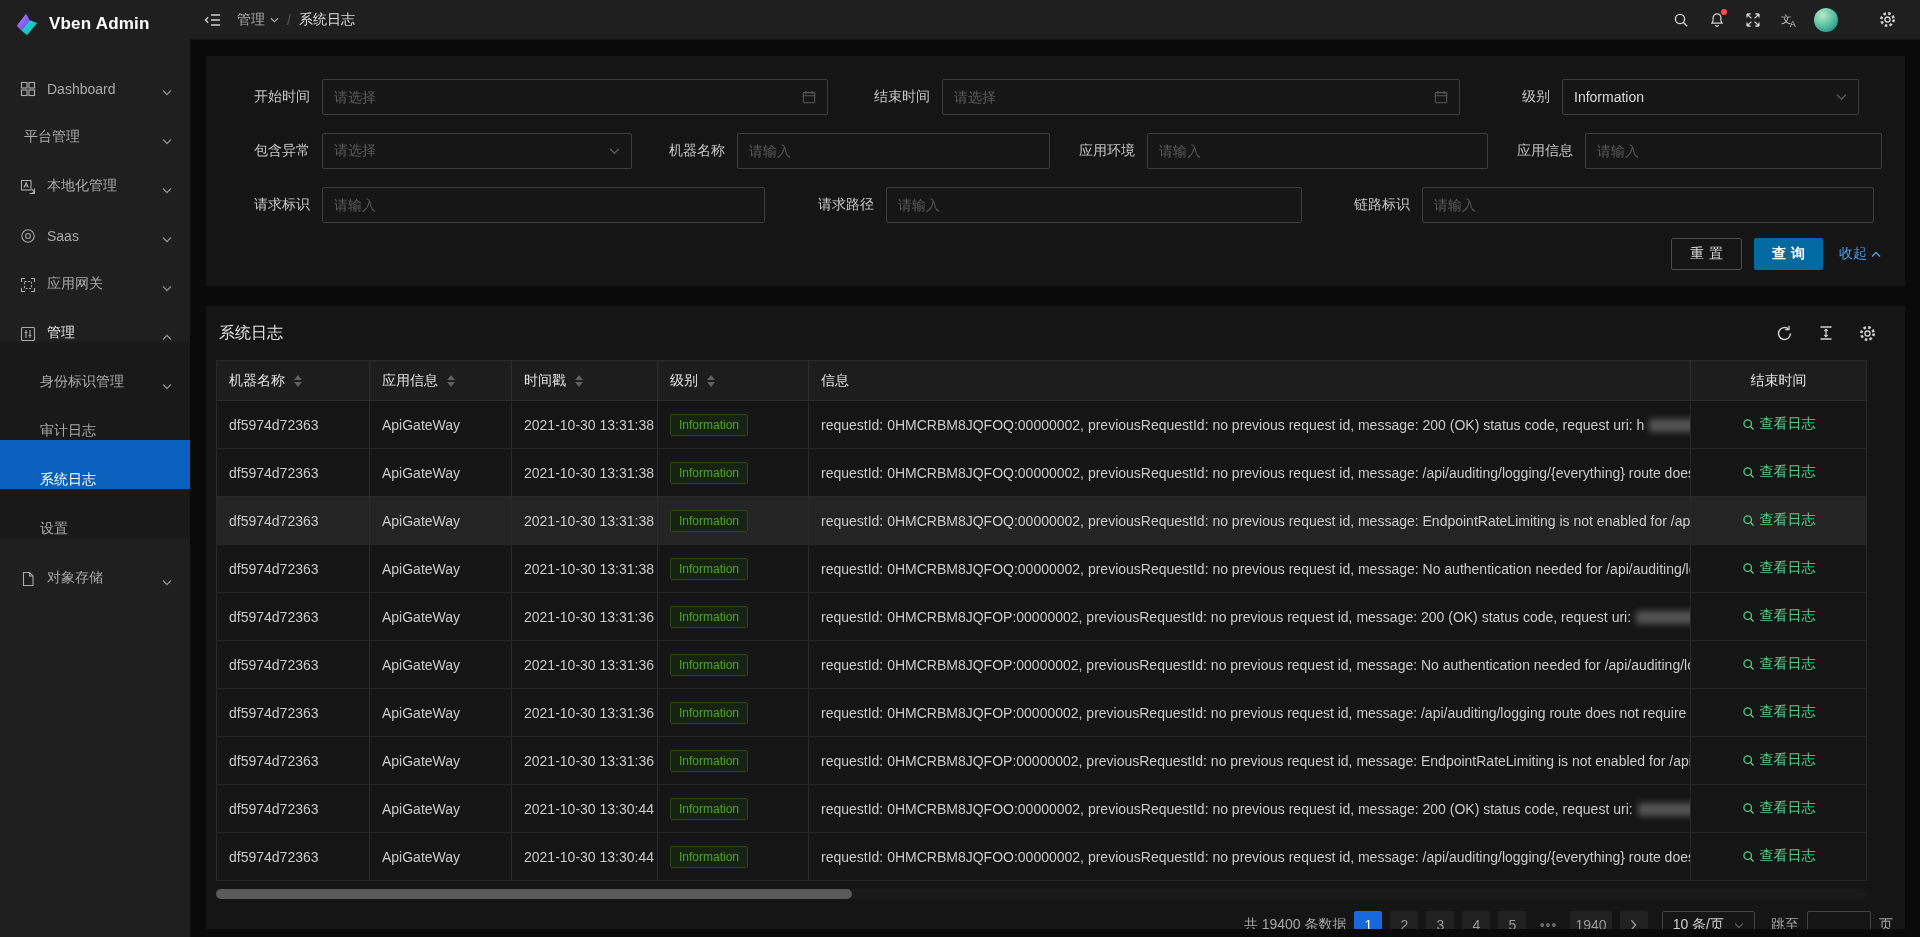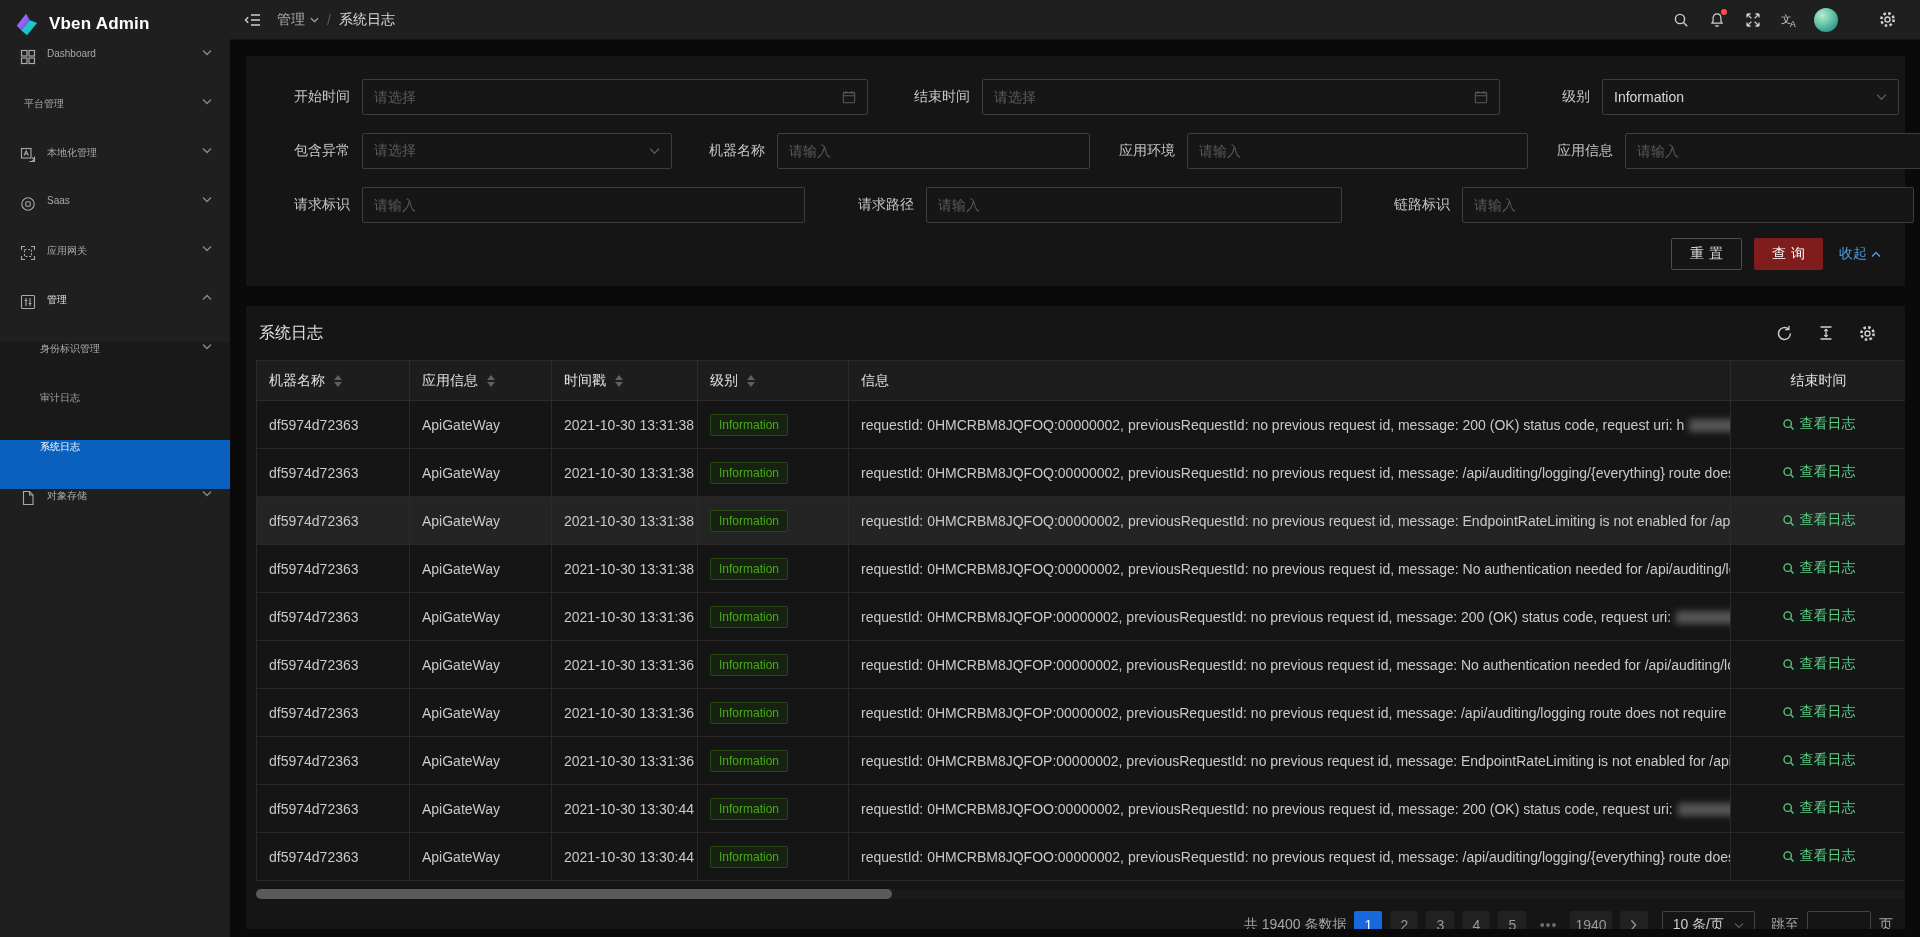--- a/index.html
+++ b/index.html
@@ -1,25 +1,25 @@
 <!DOCTYPE html>
 <html><head>
 <meta charset="utf-8">
 <style>
   * { box-sizing: border-box; margin: 0; padding: 0; }
   html, body { width: 1920px; height: 937px; overflow: hidden; }
   body { font-family: "Liberation Sans", "DejaVu Sans", sans-serif; background: #0a0a0a; font-size: 14px; }
   .app { display: flex; width: 100%; height: 100%; }
 
   
-  .sidebar { width: 230px; flex: none; background: #1f1f1f; color: #a9a9a9; display: flex; flex-direction: column; }
+  .sidebar { width: 190px; flex: none; background: #1f1f1f; color: #a9a9a9; display: flex; flex-direction: column; }
   .logo { height: 48px; display: flex; align-items: center; padding-left: 14px; gap: 9px; flex: none; }
   .logo-title { color: #ffffff; font-size: 17px; font-weight: bold; letter-spacing: .2px; }
   .menu { flex: 1; overflow: hidden; }
-  .menu-item { height: 49px; display: flex; align-items: flex-start; padding: 0 18px 0 20px; cursor: pointer; font-size: 10px; }
+  .menu-item { height: 49px; display: flex; align-items: flex-end; padding: 0 18px 0 20px; cursor: pointer; font-size: 14px; }
   .menu-item .mi-icon { width: 17px; height: 17px; margin-right: 10px; display: flex; align-items: center; color: #a9a9a9; flex: none; }
   .menu-item.no-icon { padding-left: 24px; gap: 30px; }
   .menu-item .chev { margin-left: auto; color: #8a8a8a; display: flex; }
   .menu-item .chev.up svg { transform: rotate(180deg); }
   .menu-item.parent-open { color: #e3e3e3; }
   .submenu { background: #191919; }
   .submenu .menu-item { padding-left: 40px; }
   .submenu .menu-item.active { background: #0960bd; color: #ffffff; }
 
   
@@ -46,21 +46,21 @@
   .lbl { width: 80px; flex: none; text-align: right; margin-right: 12px; color: #c6c6c6; }
   .ctrl { height: 36px; background: #161616; border: 1px solid #3d3d3d; border-radius: 2px; display: flex; align-items: center; padding: 0 11px; color: #d9d9d9; }
   .bare { flex: 1; min-width: 0; background: transparent; border: none; outline: none; color: #d9d9d9; font-size: 14px; font-family: inherit; }
   .bare::placeholder { color: #5a5a5a; }
   .ctrl .suffix-icon { color: #5a5a5a; display: flex; margin-left: 8px; flex: none; }
   .select { justify-content: space-between; cursor: pointer; }
   .select .ph { color: #5a5a5a; }
   .f-actions { display: flex; justify-content: flex-end; align-items: center; gap: 12px; margin-top: 10px; }
   .btn { height: 32px; padding: 0 13px 0 18px; border-radius: 2px; display: flex; align-items: center; cursor: pointer; font-size: 14px; letter-spacing: 5px; border: none; font-family: inherit; }
   .btn-ghost { background: transparent; border: 1px solid #4d4d4d; color: #d9d9d9; }
-  .btn-primary { background: #7f1d1d; color: #ffffff; }
+  .btn-primary { background: #0369a1; color: #ffffff; font-weight: bold; }
   .collapse-link { color: #4f9eea; display: flex; align-items: center; gap: 4px; cursor: pointer; margin-left: 4px; font-family: Liberation Serif, serif; }
 
   
   .table-panel { flex: 1; min-height: 0; margin-top: 20px; background: #151515; padding: 0 10px 10px; display: flex; flex-direction: column; overflow: hidden; }
   .panel-head { height: 54px; flex: none; display: flex; align-items: center; padding: 0 3px; }
   .panel-title { color: #e2e2e2; font-size: 16px; }
   .panel-tools { margin-left: auto; display: flex; align-items: center; gap: 25px; color: #cfcfcf; padding-right: 16px; }
   .tool-btn { display: flex; cursor: pointer; }
 
   table.log-table { width: 1650px; flex: none; border-collapse: collapse; table-layout: fixed; color: #c9c9c9; border: 1px solid #2a2a2a; }
@@ -214,20 +214,23 @@
               <svg width="10" height="9" viewBox="0 0 10 9" fill="none" stroke="currentColor" stroke-width="1.3">
                 <path d="M1 2.5 L5 6.5 L9 2.5"></path>
               </svg>
             </span>
         </div>
         <div class="menu-item">
           <span>审计日志</span>
         </div>
         <div class="menu-item active">
           <span>系统日志</span>
+        </div>
+        <div class="menu-item">
+          <span>设置</span>
         </div>
       </div>
 
       <div class="menu-item">
         <span class="mi-icon">
           <svg width="16" height="16" viewBox="0 0 16 16" fill="none" stroke="currentColor" stroke-width="1.1">
               <path d="M3.5 1.5 h6 l3.5 3.5 v9.5 h-9.5 z"></path>
               <path d="M9.5 1.5 v3.5 h3.5"></path>
             </svg>
         </span>

